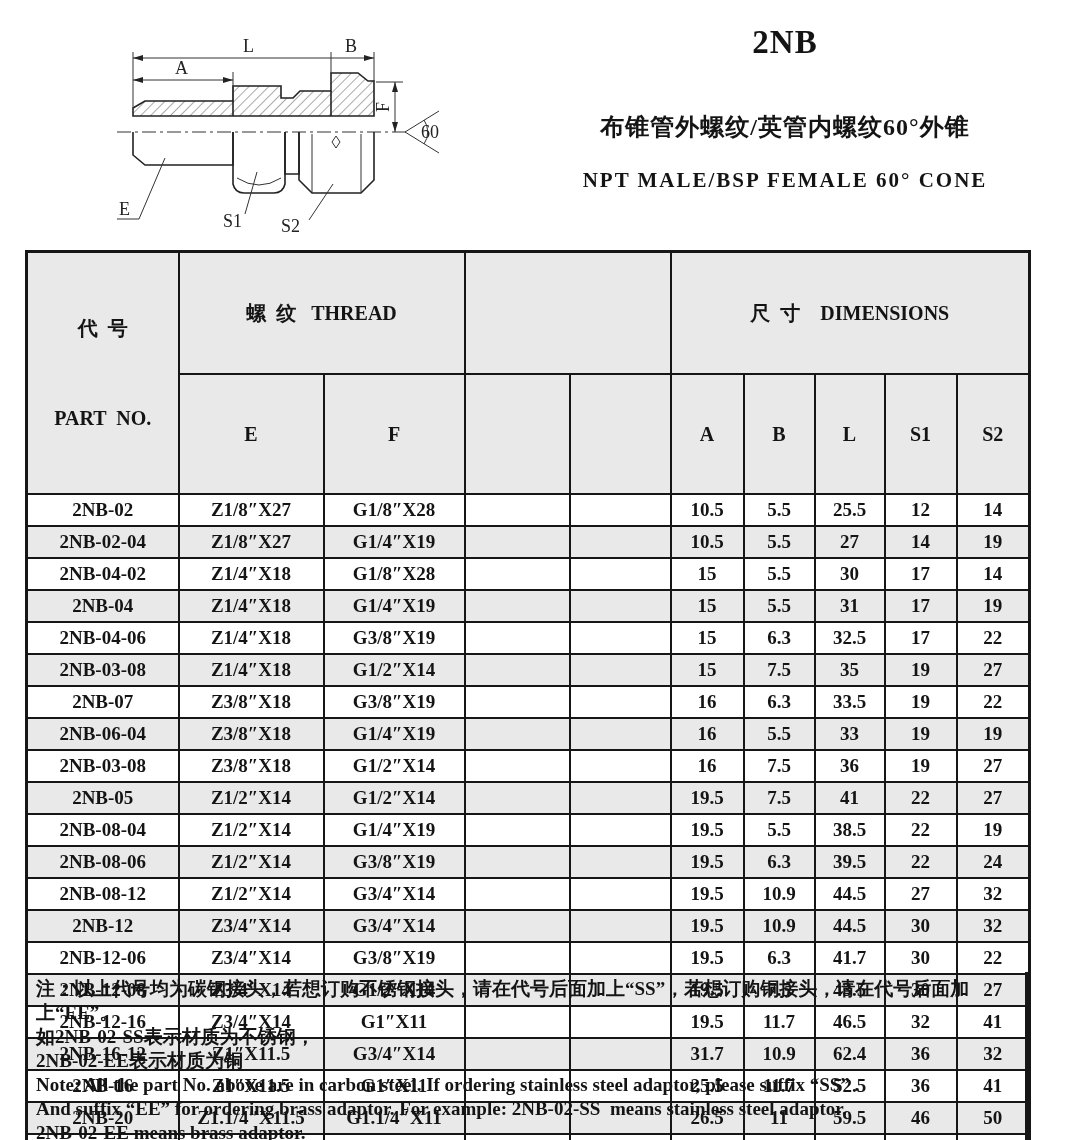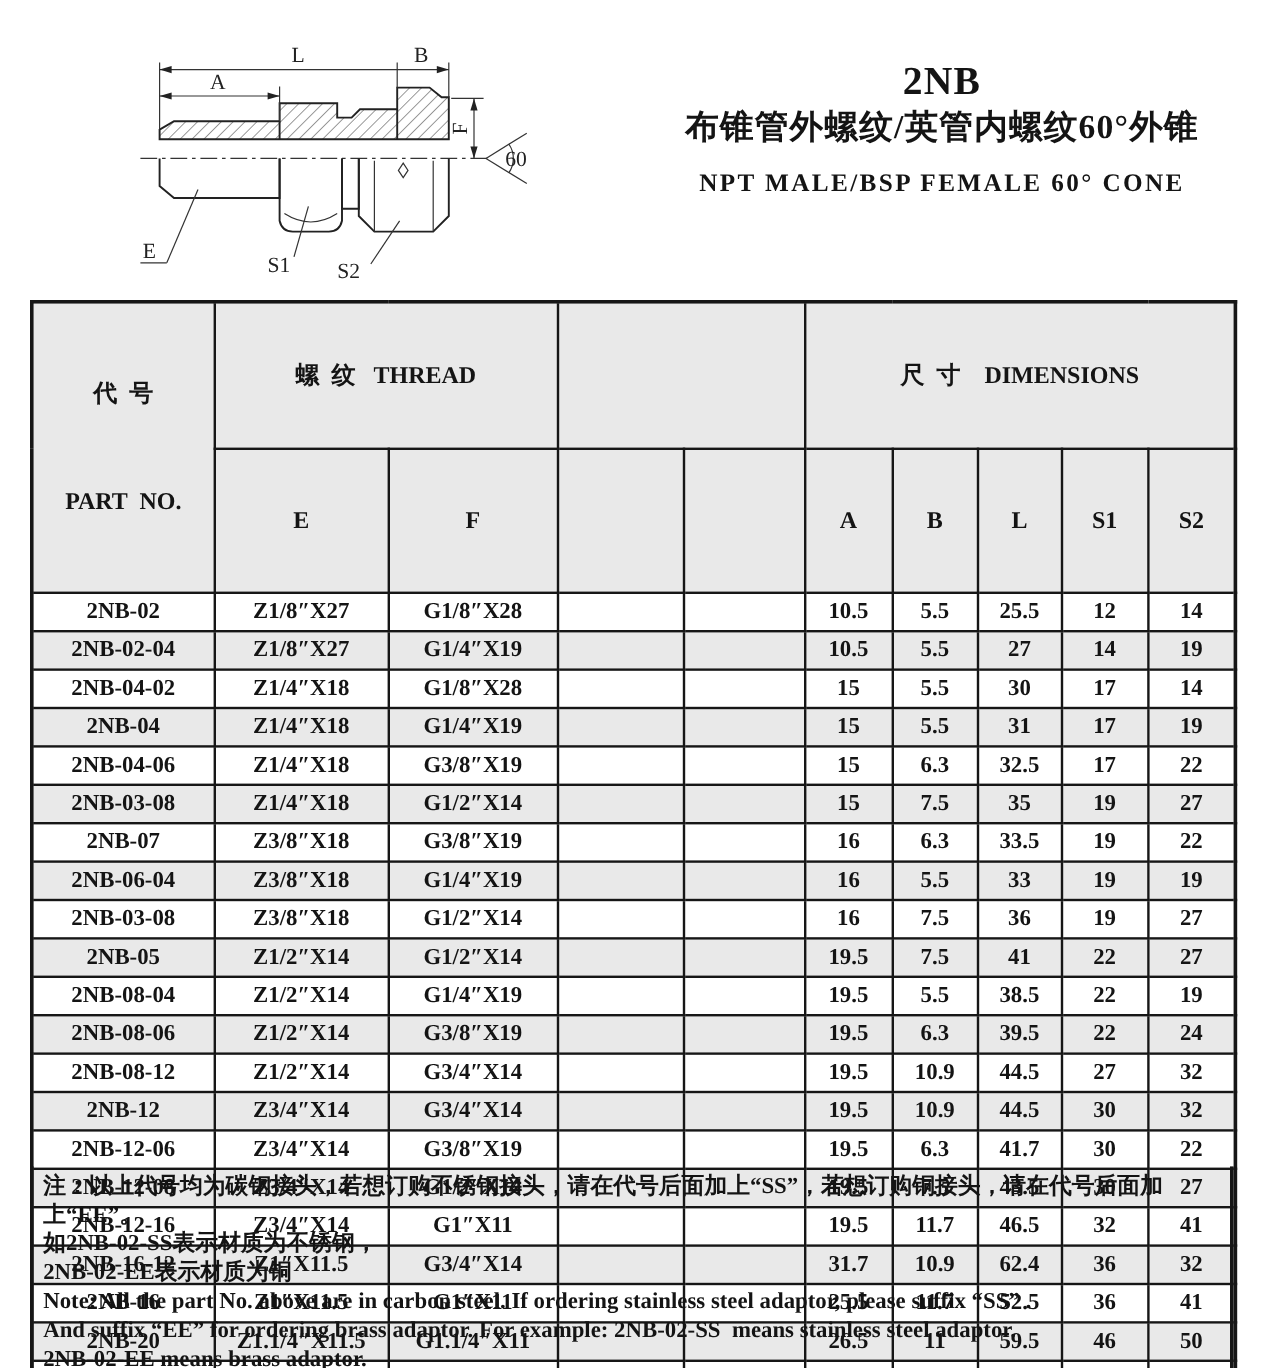--- a/index.html
+++ b/index.html
@@ -2,24 +2,24 @@
 <html><head>
 <meta charset="utf-8">
 <style>
   html,body { margin:0; padding:0; background:#ffffff; }
   .page {
     position:relative; width:1071px; height:1140px; background:#ffffff;
     font-family:"Liberation Serif", serif; color:#141414; overflow:hidden;
   }
 
   
-  .title-block { position:absolute; left:555px; top:50px; width:460px; text-align:center; }
+  .title-block { position:absolute; left:555px; top:24px; width:460px; text-align:center; }
   .product-code { font-size:33px; font-weight:bold; letter-spacing:1px; }
-  .title-cn { font-size:28px; font-weight:bold; letter-spacing:1px; }
-  .title-en { margin-top:15px; font-size:21px; font-weight:bold; letter-spacing:2px; }
+  .title-cn { margin-top:50px; font-size:24px; font-weight:bold; letter-spacing:1px; }
+  .title-en { margin-top:25px; font-size:21px; font-weight:bold; letter-spacing:2px; }
 
   
   .drawing { position:absolute; left:95px; top:22px; }
   .drawing text { font-family:"Liberation Serif", serif; font-size:18px; fill:#222; }
   .drawing .thin { stroke:#333; stroke-width:1; fill:none; }
   .drawing .outline { stroke:#222; stroke-width:1.6; fill:none; }
 
   
   table.spec-table {
     position:absolute; left:25px; top:250px; width:1003px;

